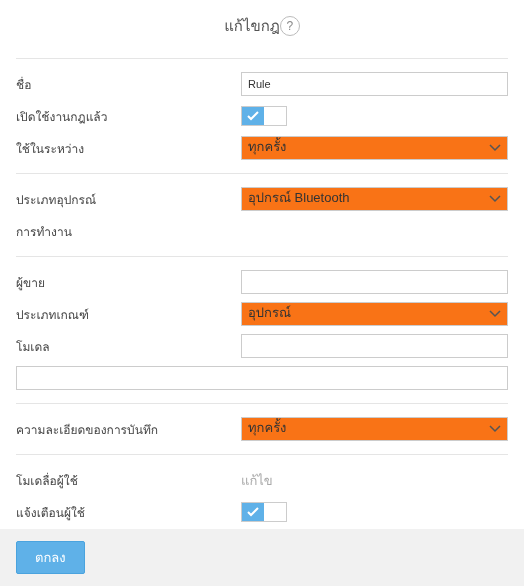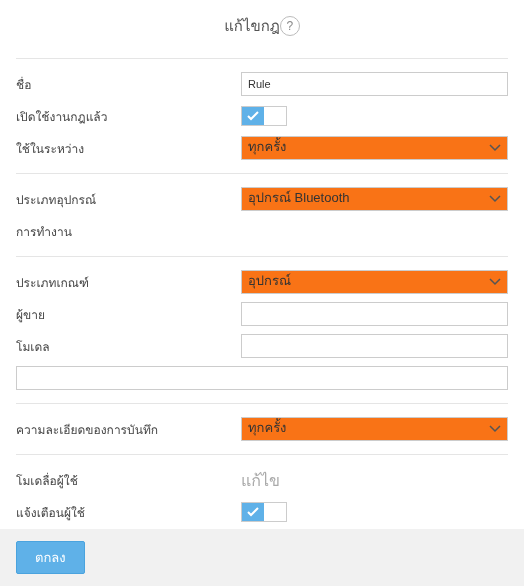--- a/index.html
+++ b/index.html
@@ -104,21 +104,21 @@
     align-items: center;
     justify-content: center;
   }
   .toggle .off {
     width: 50%;
     background: #fff;
   }
   .toggle .on svg { display: block; }
   .readonly-val {
     color: #aaa;
-    font-size: 16px;
+    font-size: 13px;
   }
   .footer {
     background: #f1f1f1;
     padding: 12px 16px;
     display: flex;
     justify-content: flex-start;
   }
   .btn-primary {
     background: #5fb1e8;
     color: #fff;
@@ -194,37 +194,37 @@
     </div>
   </div>
 
   <div class="row">
     <div class="label">การทำงาน</div>
   </div>
 
   <hr class="divider">
 
   <div class="row">
+    <div class="label">ผู้ขาย</div>
+    <div class="control">
+      <input type="text" class="text-input" value="" style="">
+    </div>
+  </div>
+
+  <div class="row">
     <div class="label">ประเภทเกณฑ์</div>
     <div class="control">
       <div class="select">
         <span>อุปกรณ์</span>
         <span class="chev">
           <svg width="12" height="8" viewBox="0 0 12 8">
               <path d="M1 1 L6 6 L11 1" stroke="#555" stroke-width="1.5" fill="none"></path>
             </svg>
         </span>
       </div>
-    </div>
-  </div>
-
-  <div class="row">
-    <div class="label">ผู้ขาย</div>
-    <div class="control">
-      <input type="text" class="text-input" value="" style="">
     </div>
   </div>
 
   <div class="row">
     <div class="label">โมเดล</div>
     <div class="control">
       <input type="text" class="text-input" value="" style="">
     </div>
   </div>
 

